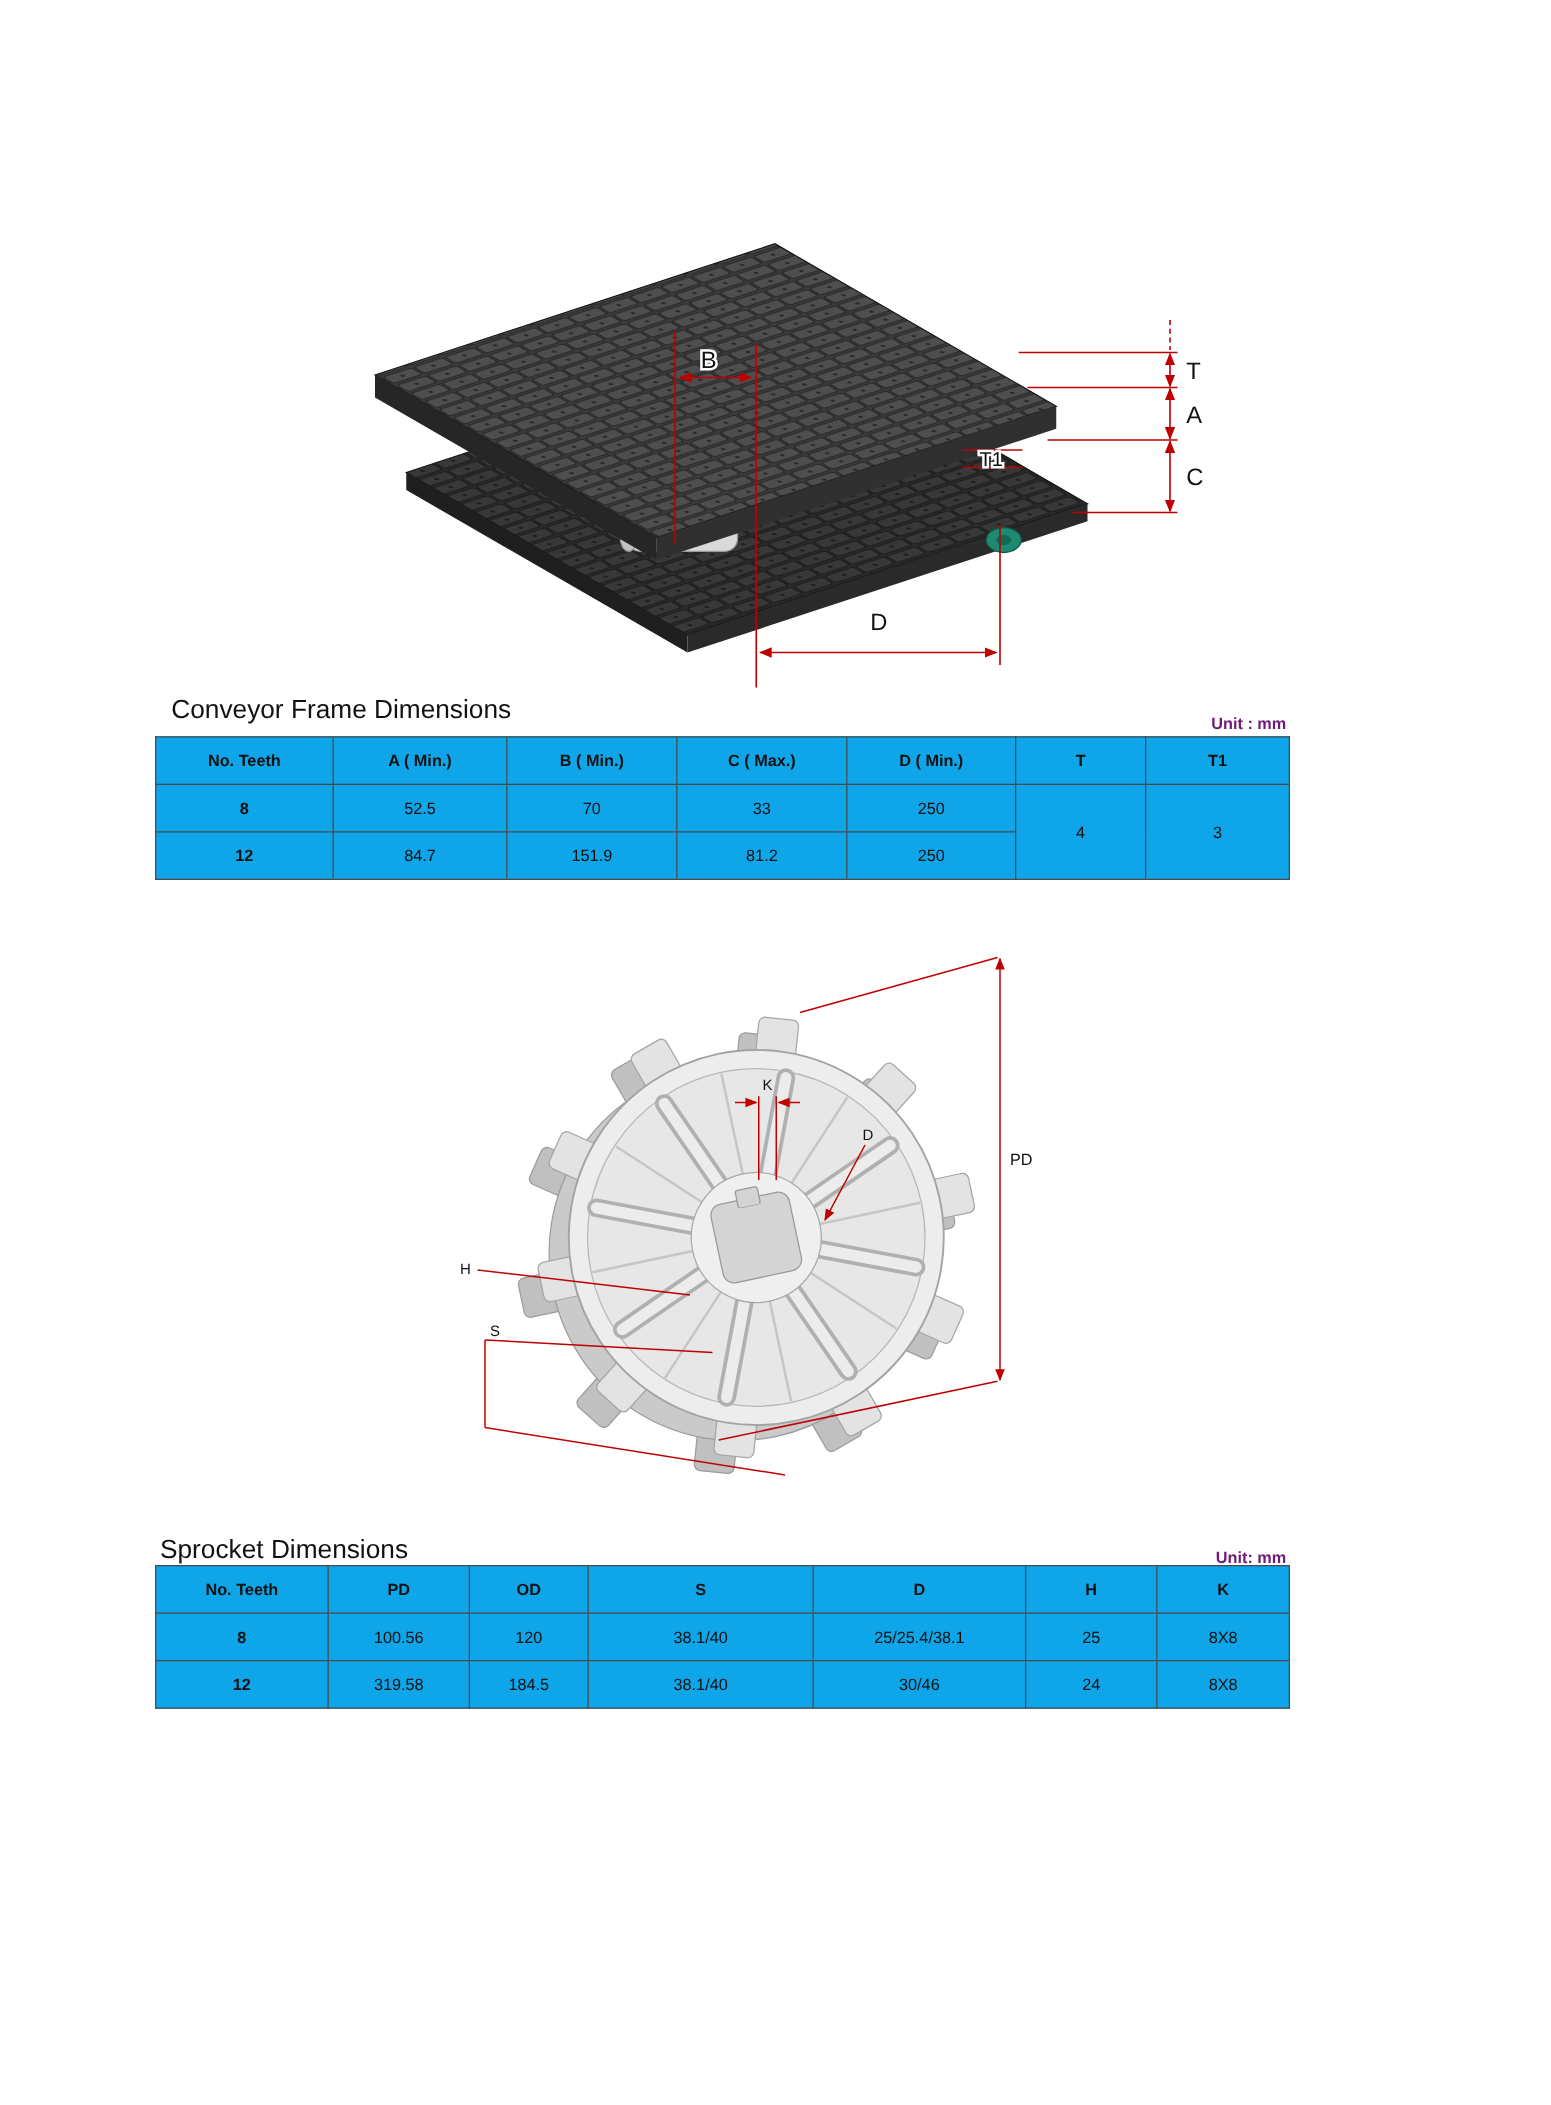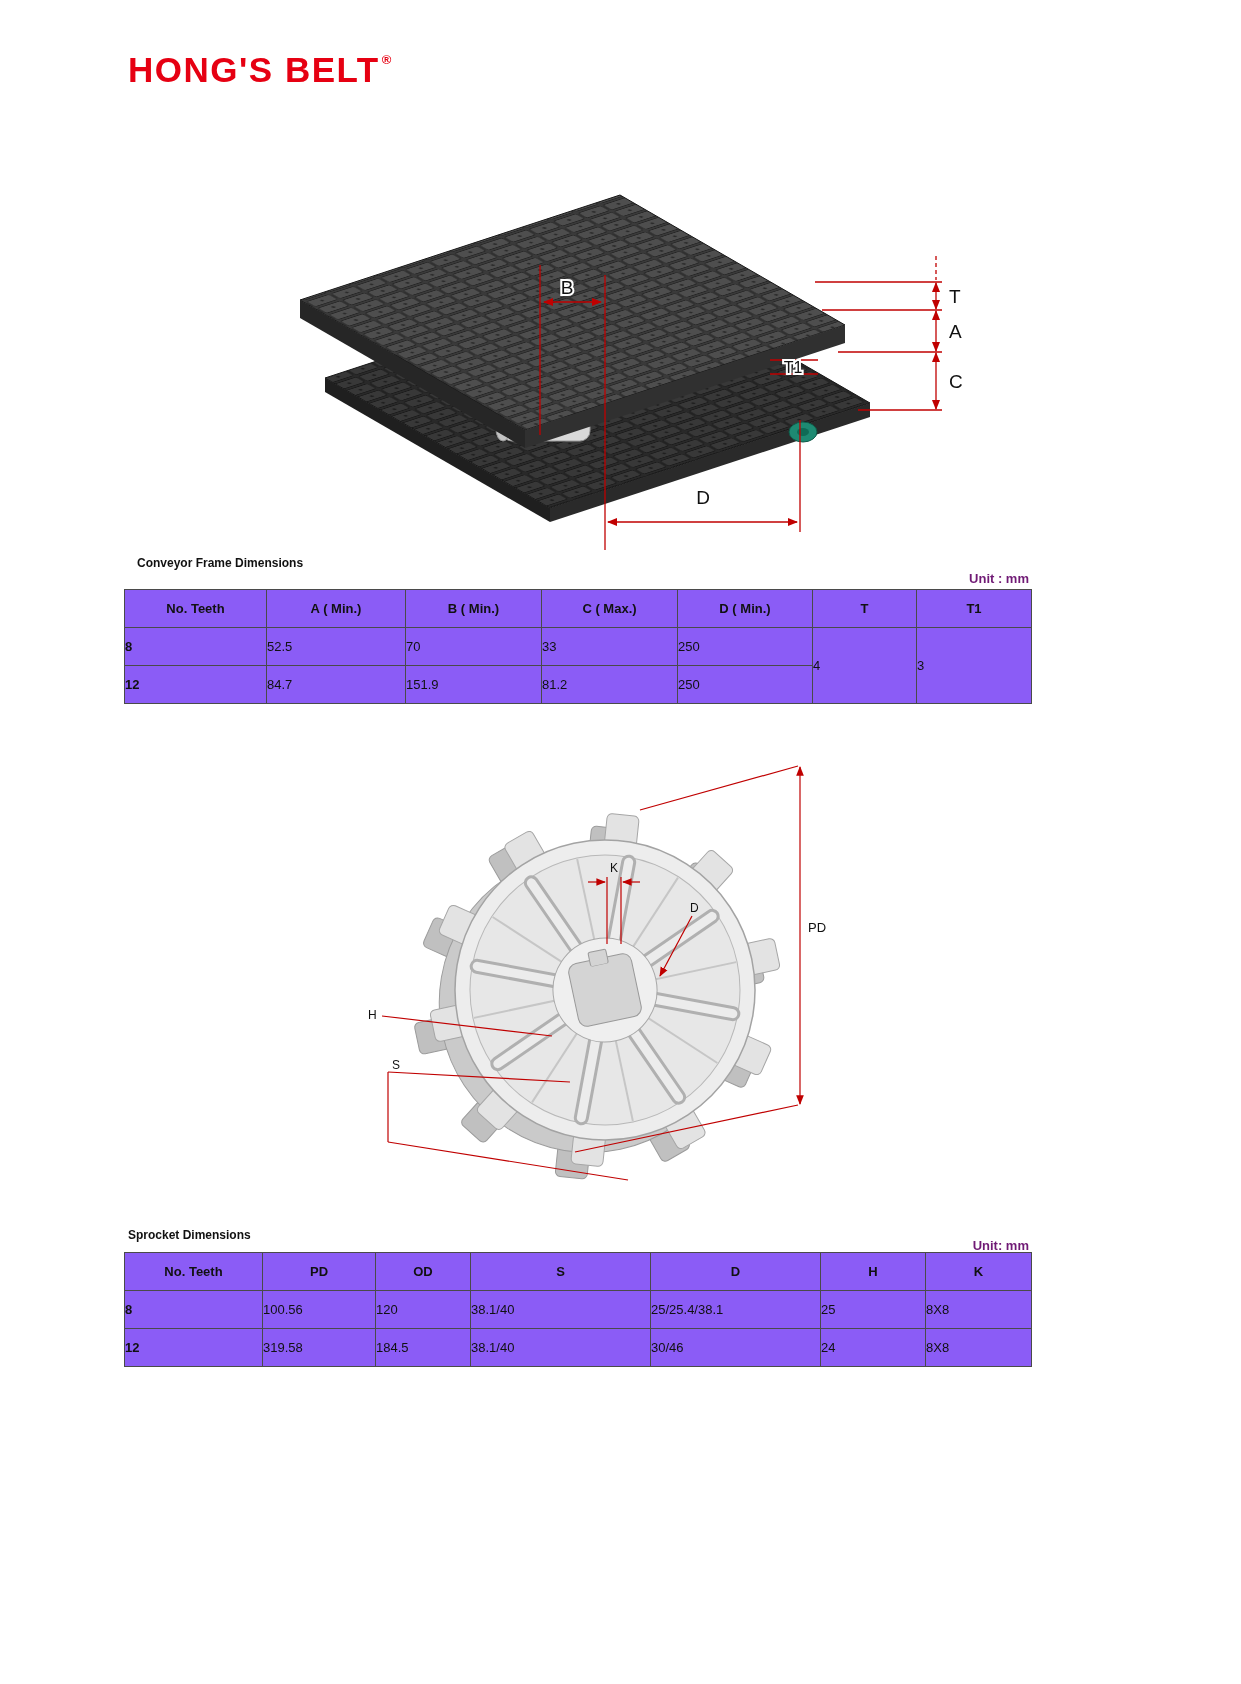--- a/index.html
+++ b/index.html
@@ -2,37 +2,36 @@
 <html><head>
 <meta charset="utf-8">
 <style>
   html,body{margin:0;padding:0;background:#fff;}
   .page{position:relative;width:1241px;height:1684px;background:#ffffff;overflow:hidden;
         font-family:"Liberation Sans",sans-serif;color:#111;}
   .logo{position:absolute;left:128px;top:50px;color:#e60012;font-weight:bold;
         font-size:35px;letter-spacing:1.5px;white-space:nowrap;}
   .logo .reg{font-size:13px;vertical-align:18px;margin-left:2px;}
   .fig{position:absolute;}
-  .section-title{position:absolute;font-size:12px;font-weight:bold;color:#111;}
+  .section-title{position:absolute;font-size:21px;font-weight:normal;color:#111;}
   .unit{position:absolute;font-size:13px;font-weight:bold;color:#701a75;}
   table.dim{position:absolute;border-collapse:collapse;table-layout:fixed;
-            font-size:13px;color:#111;background:#8b5cf6;}
+            font-size:13px;color:#111;text-align:center;background:#0ea5e9;}
   table.dim th,table.dim td{border:1px solid #4a4a4a;padding:0;height:37px;
             vertical-align:middle;overflow:hidden;}
   table.dim th{font-weight:bold;}
   table.dim td{font-weight:normal;}
   table.dim td.bold{font-weight:bold;}
   svg text{font-family:"Liberation Sans",sans-serif;}
 </style>
 </head>
 <body>
 
 <div class="page">
 
-  <div class="logo"><span>HONG'S BELT</span><span class="reg">®</span></div>
 
   <div class="fig" style="left:270px;top:170px;width:700px;height:395px">
     <svg viewBox="0 0 700 395" width="700" height="395">
       <defs>
         <pattern id="beltp" width="26" height="13" patternUnits="userSpaceOnUse" patternTransform="matrix(0.95 -0.31 0.866 0.5 0 0)">
           <rect width="26" height="13" fill="#3a3a3a"></rect>
           <rect x="1" y="1.5" width="24" height="10" rx="2" fill="#4e4e4e" stroke="#262626"></rect>
           <circle cx="13" cy="6.5" r="1.5" fill="#2a2a2a"></circle>
         </pattern>
         <marker id="arw" viewBox="0 0 10 10" refX="9" refY="5" markerWidth="8" markerHeight="8" orient="auto-start-reverse">

